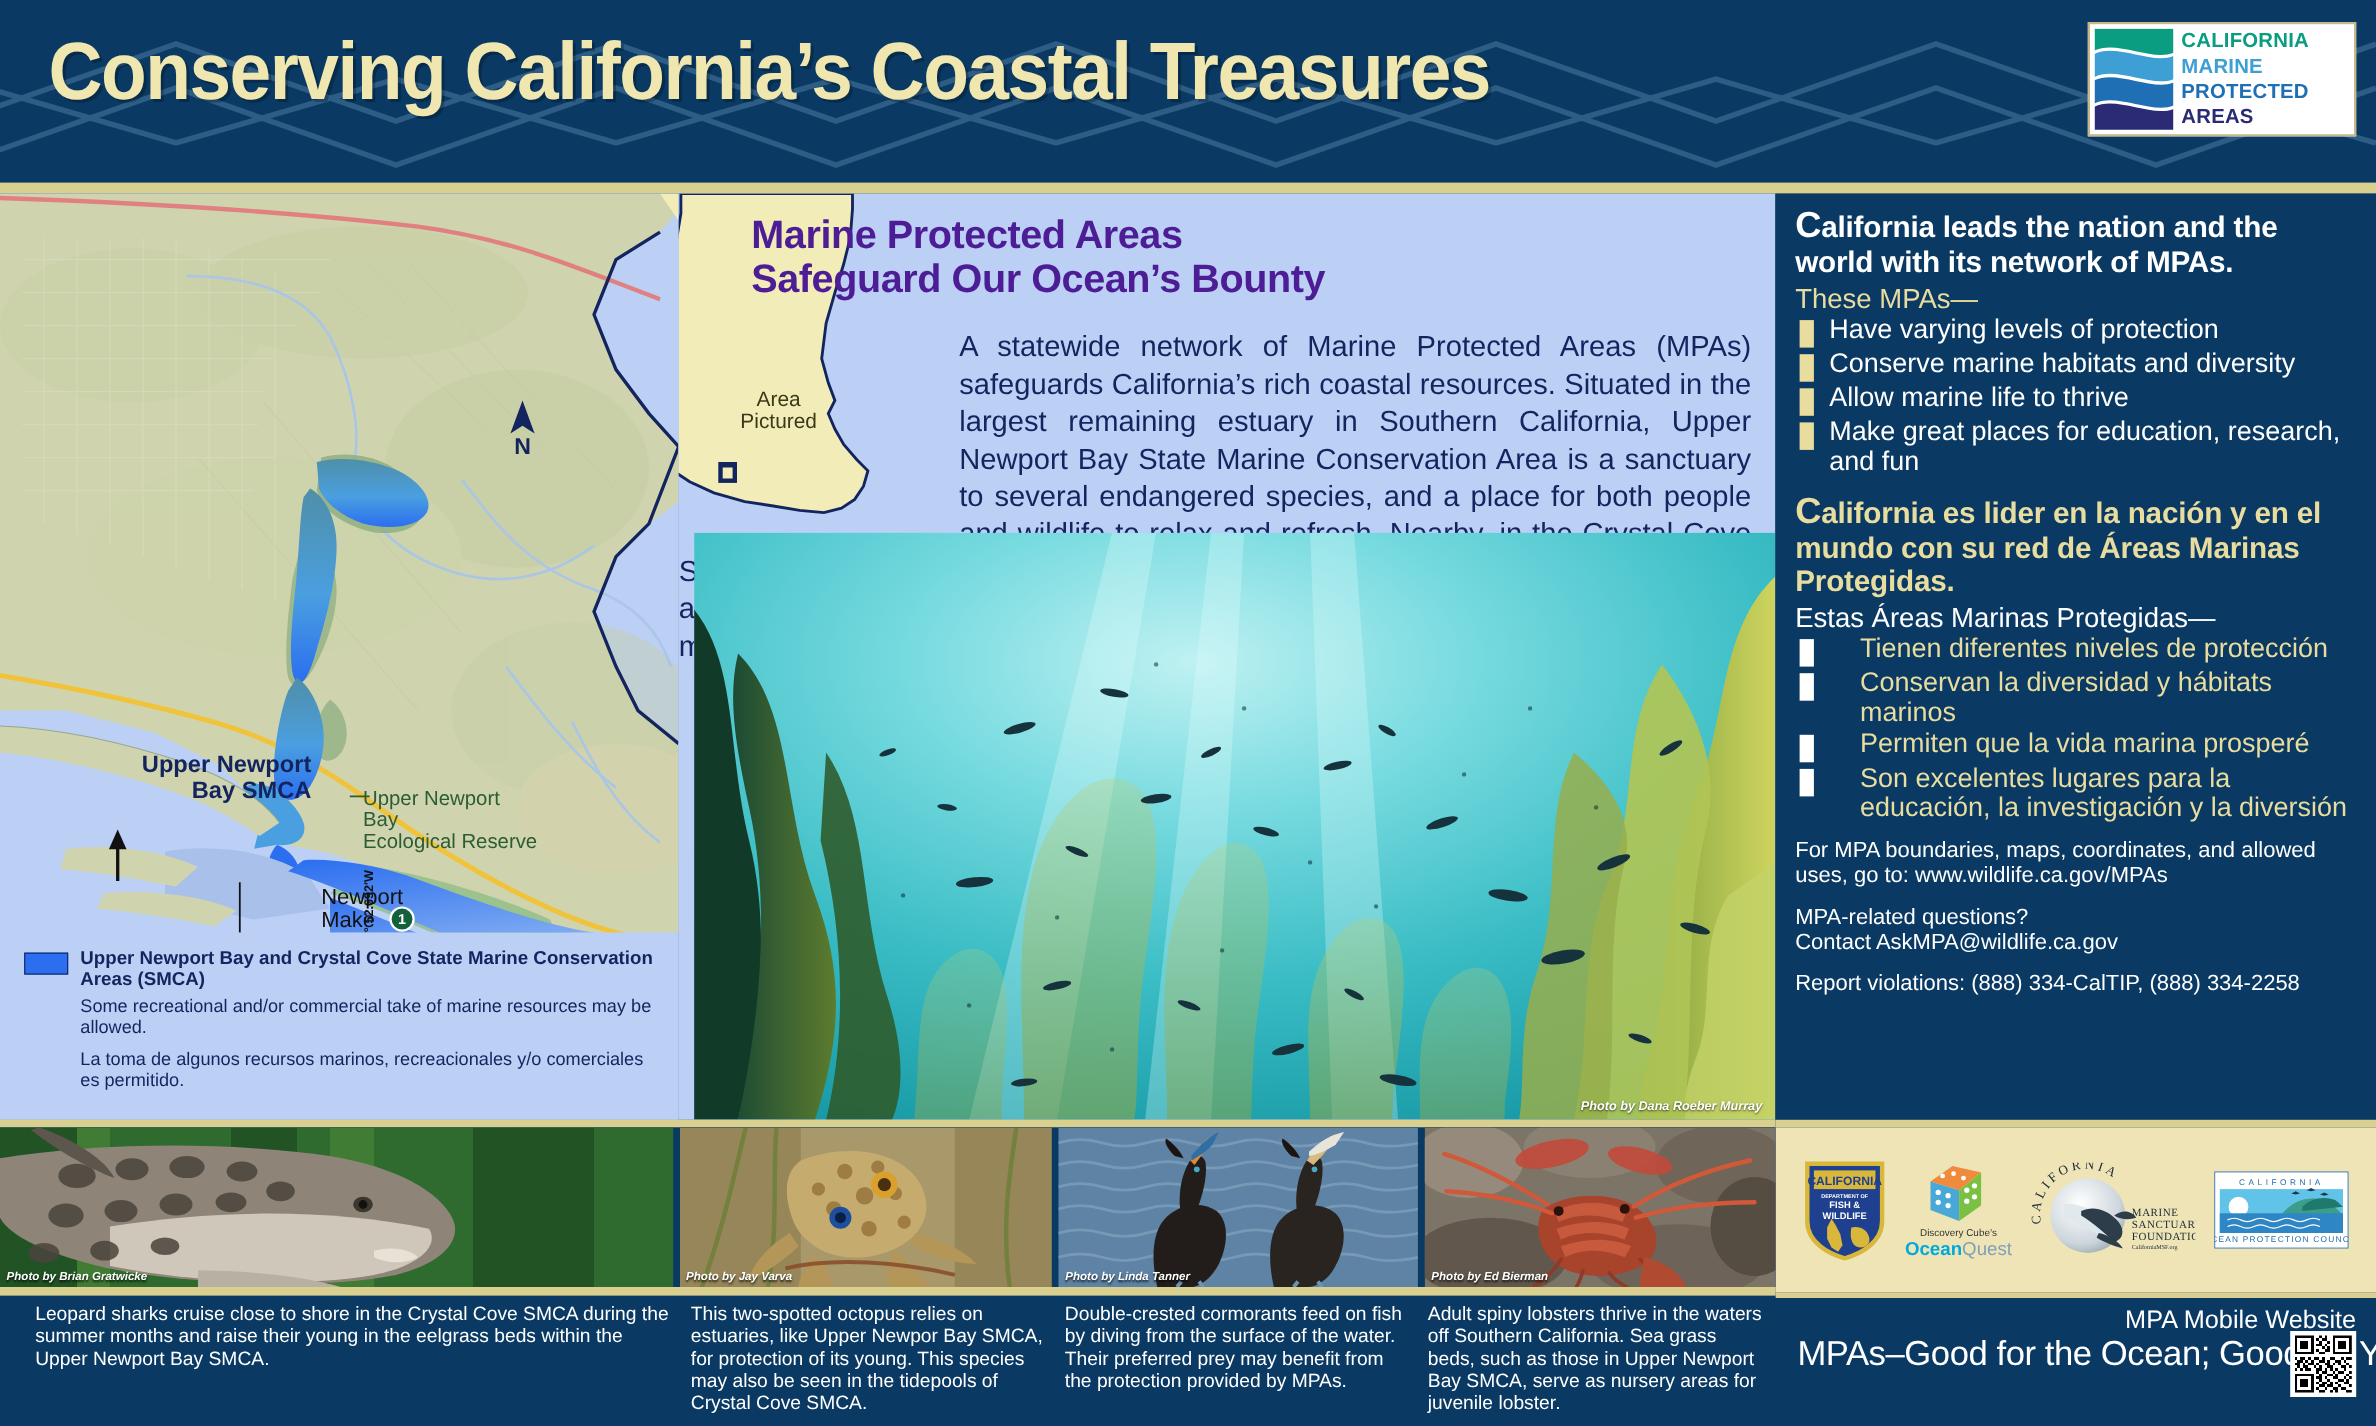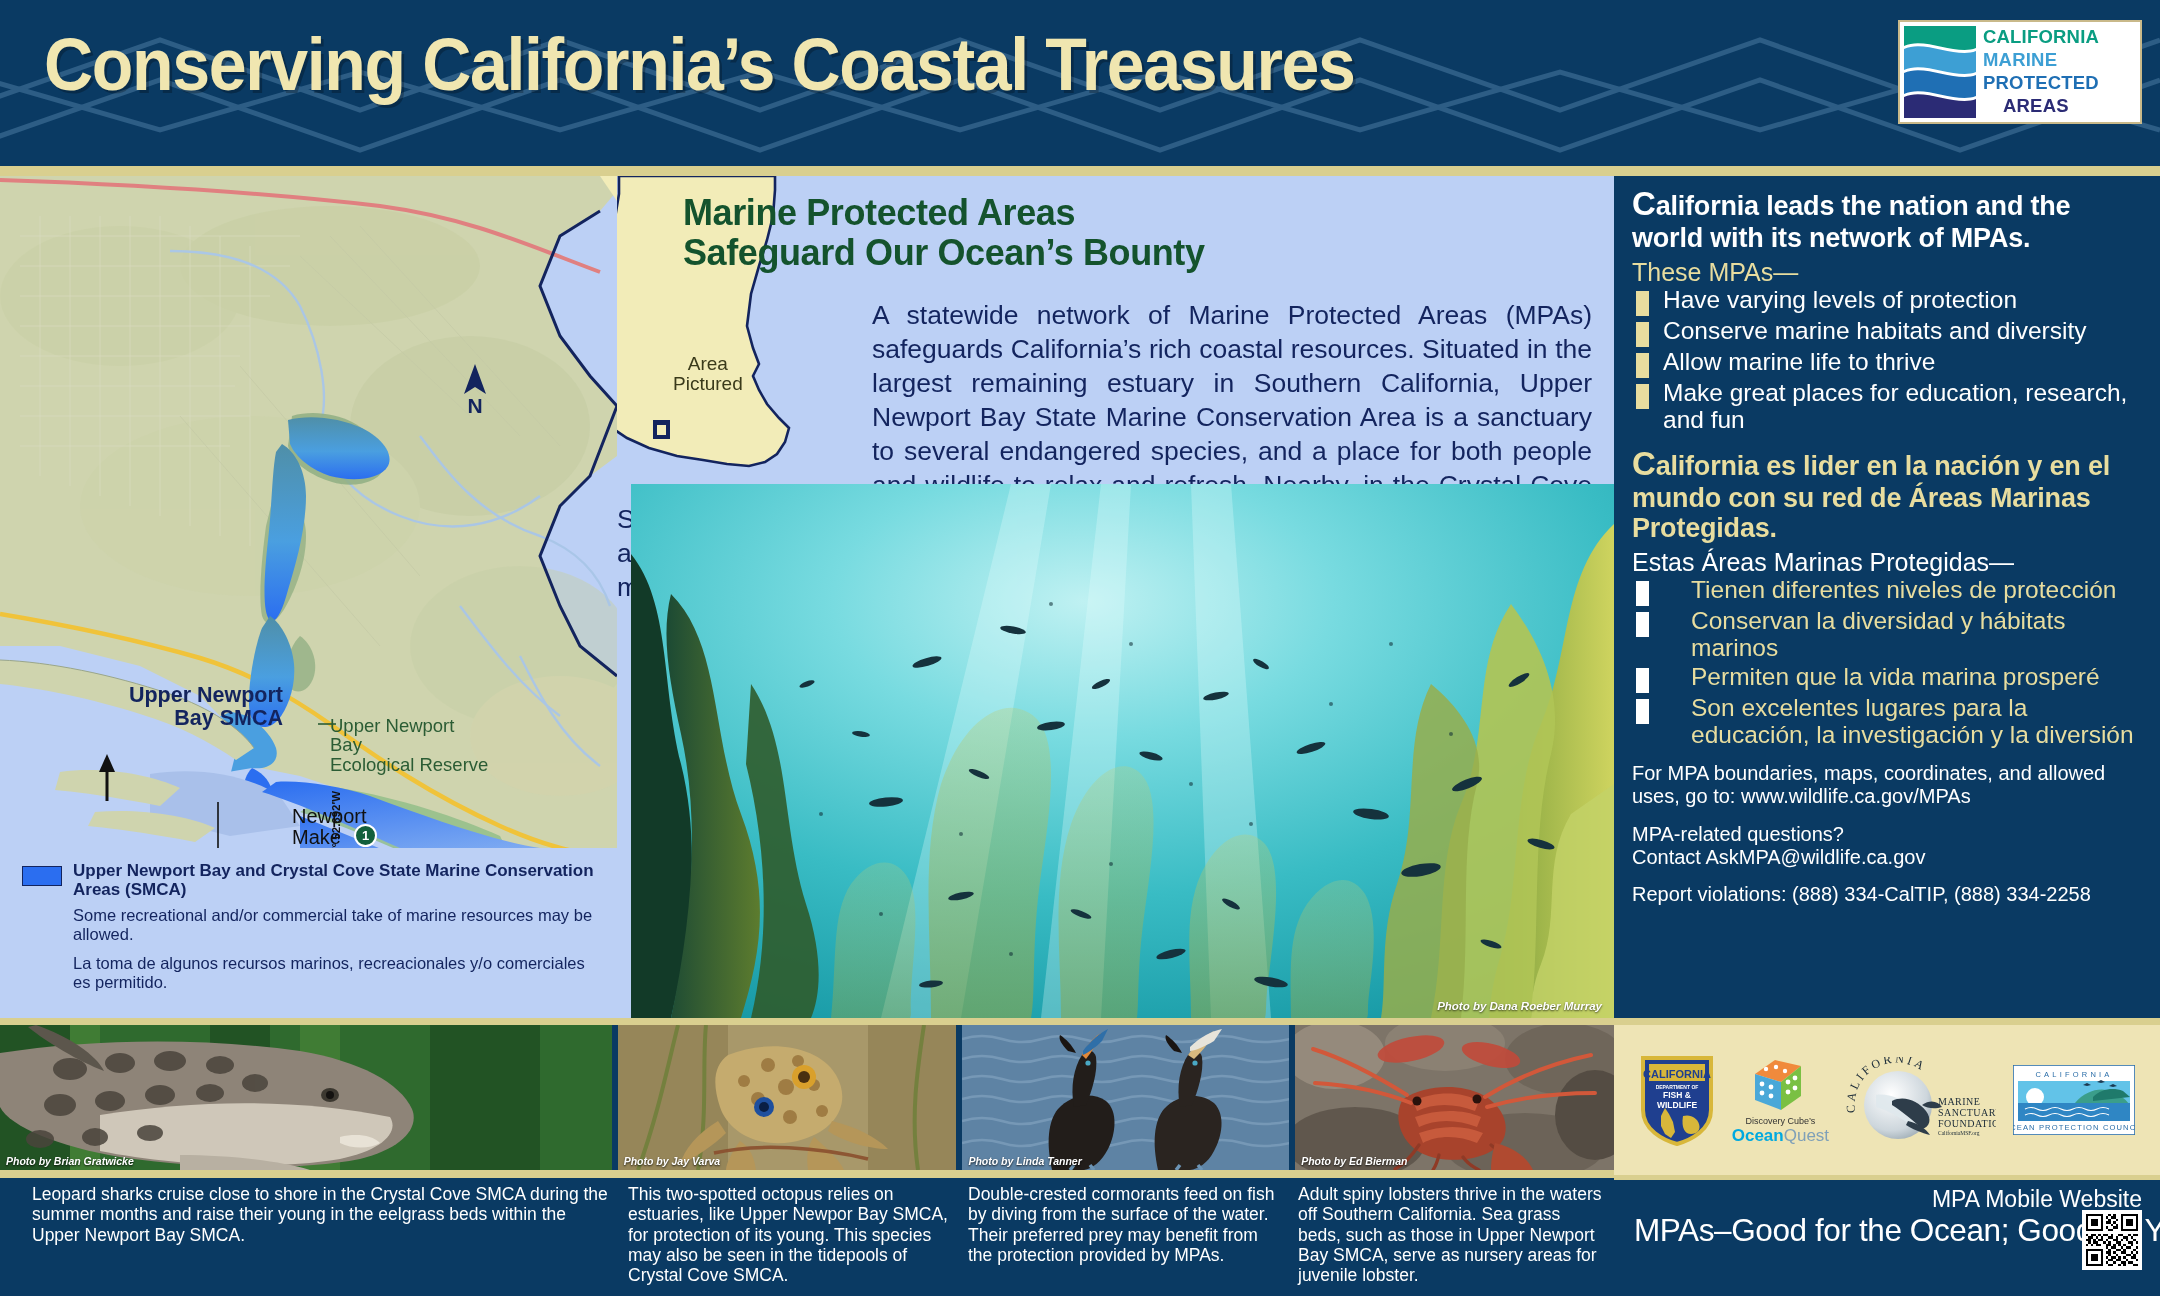--- a/index.html
+++ b/index.html
@@ -50,21 +50,21 @@
     padding-top: 2px; padding-bottom: 2px;
   }
   .cmpa-text span {
     font-weight: bold; font-size: 18.5px; line-height: 1;
     letter-spacing: 0.2px;
     font-family: "Liberation Sans", sans-serif;
   }
   .cl-1 { color: #0a9d82; }
   .cl-2 { color: #3d9fd4; }
   .cl-3 { color: #1f6fb4; }
-  .cl-4 { color: #2b2b75; margin-left: 20px; }
+  .cl-4 { color: #2b2b75; }
 
   
   .gold-bar {
     position: absolute; left: 0; width: 2160px; height: 10px;
     background: #d9cf8f;
   }
   .gold-bar.top { top: 166px; }
 
   
   .map-panel {
@@ -139,21 +139,21 @@
     overflow: hidden;
   }
   .ca-outline { position: absolute; left: -90px; top: 0px; }
   .ca-area-label {
     position: absolute; left: 56px; top: 178px;
     font-size: 19px; color: #3a3a1a; line-height: 1.05;
     text-align: center;
   }
   .center-head {
     position: absolute; left: 66px; top: 17px;
-    font-weight: bold; font-size: 36px; color: #14532d;
+    font-weight: bold; font-size: 36px; color: #4c1d95;
     line-height: 1.12; letter-spacing: -0.4px;
   }
   .center-body {
     position: absolute; left: 0px; top: 122px; width: 997px;
     padding: 0 22px 0 0;
     font-size: 26.5px; color: #13245e; line-height: 1.285;
     text-align: justify;
     text-align-last: left;
   }
 

